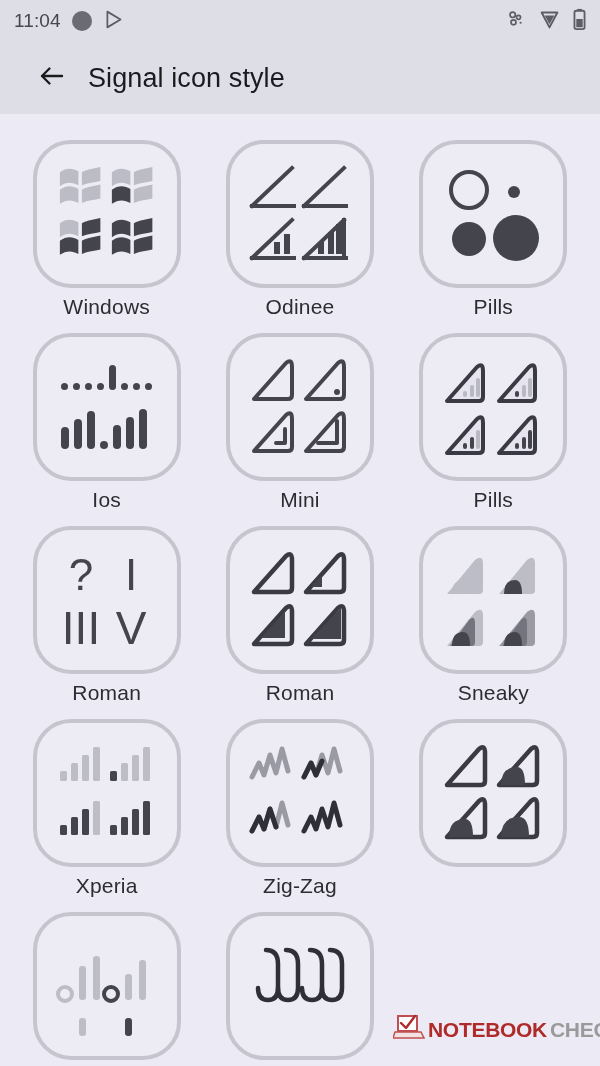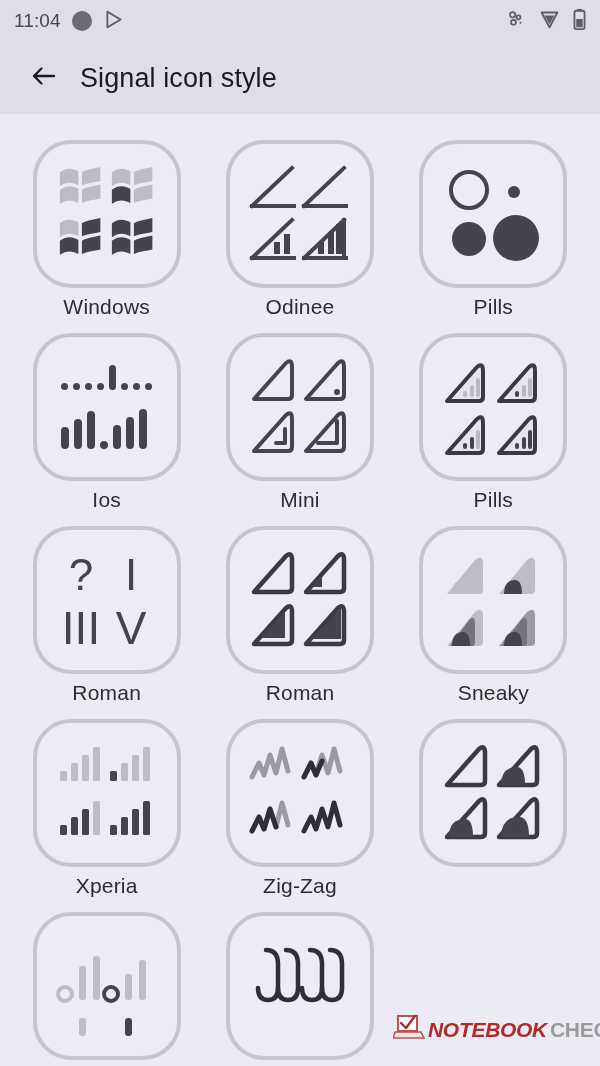--- a/index.html
+++ b/index.html
@@ -17,21 +17,21 @@
     display: flex; align-items: center; padding: 0 14px; justify-content: center;
   }
   .status-left { display: flex; align-items: center; gap: 11px; }
   .status-right { margin-left: auto; display: flex; align-items: center; gap: 13px; }
   .clock { font-size: 19px; color: #46464f; letter-spacing: .1px; }
   .dot-icon { width: 20px; height: 20px; border-radius: 50%; background: #6b6b74; }
 
   
   .appbar {
     height: 72px; background: #dedee6;
-    display: flex; align-items: center; padding: 0 22px;
+    display: flex; align-items: center; padding: 0 30px;
   }
   .back-btn { width: 44px; height: 44px; display: flex; align-items: center; justify-content: center; }
   .appbar-title {
     font-size: 27px; color: #1b1b1f; margin-left: 14px; font-weight: 400; letter-spacing: .1px;
   }
 
   
   .grid {
     display: grid; grid-template-columns: repeat(3, 1fr);
     row-gap: 0; column-gap: 0; padding: 12px 10px 0 10px;
@@ -46,21 +46,21 @@
   .cell-label {
     margin-top: 7px; font-size: 21px; color: #2c2c33; letter-spacing: .2px;
   }
 
   
   .watermark {
     position: absolute; left: 393px; top: 1014px;
     display: flex; align-items: center; gap: 3px;
     font-size: 21px; font-weight: bold; letter-spacing: -.3px;
   }
-  .wm-nb { color: #b02a2a; font-style: italic; }
+  .wm-nb { color: #b02a2a; }
   .wm-ck { color: #9a9a9a; }
 </style>
 </head>
 <body>
 
 <div class="screen">
 
   <div class="statusbar">
     <div class="status-left">
       <span class="clock">11:04</span>

